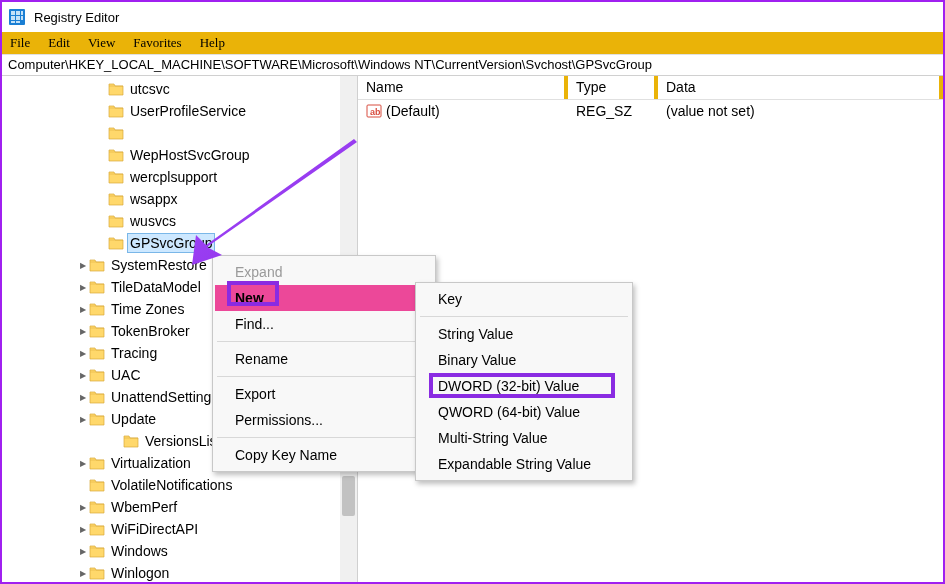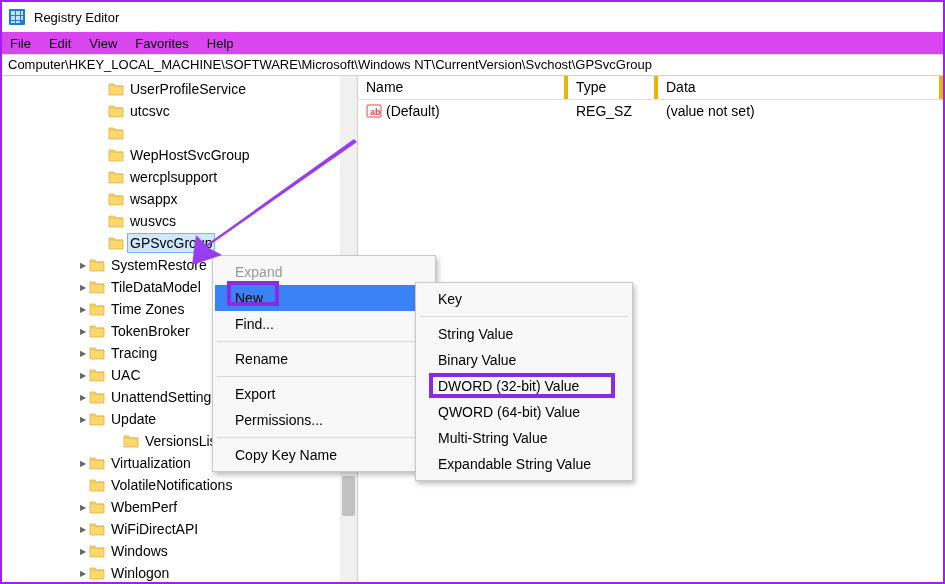--- a/index.html
+++ b/index.html
@@ -25,21 +25,22 @@
   }
   .app-icon-svg { width: 18px; height: 18px; margin-right: 8px; }
   .title-text { font-size: 13px; }
 
   
   .menubar {
     display: flex;
     align-items: center;
     height: 22px;
     padding: 0 4px;
-    background: #d946ef;
+    background: #eab308;
+    font-family: Liberation Serif, serif;
   }
   .menubar span {
     padding: 2px 12px 2px 6px;
     cursor: default;
   }
   .menubar span:first-child { padding-left: 4px; }
 
   
   .addressbar {
     height: 22px;
@@ -165,21 +166,21 @@
     display: flex;
     align-items: center;
     justify-content: space-between;
     height: 26px;
     padding: 0 26px 0 20px;
     cursor: default;
     color: #000;
     position: relative;
   }
   .menu-item.disabled { color: #9a9a9a; }
-  .menu-item.highlight { background: #3b82f6; }
+  .menu-item.highlight { background: #ec4899; font-weight: bold; }
   .menu-sep {
     height: 1px;
     background: #d8d8d8;
     margin: 4px 2px;
   }
   .submenu-arrow {
     position: absolute;
     right: 10px;
     font-size: 10px;
     color: #333;
@@ -238,31 +239,31 @@
   <div class="tree-pane">
     <div class="tree" id="tree-container">
         <div class="tree-row" style="padding-left: 94px;">
           <span class="expander empty" style="font-size: 8px;"></span>
           <span class="folder-icon">
             <svg viewBox="0 0 16 14">
               <path d="M1 3 L1 13 L15 13 L15 4 L7 4 L6 2 L1 2 Z" fill="#ffd86b" stroke="#d9a93a" stroke-width="0.7"></path>
               <path d="M1 4 L15 4" stroke="#d9a93a" stroke-width="0.5"></path>
             </svg>
           </span>
+          <span class="tree-label">utcsvc</span>
+        </div>
+        <div class="tree-row" style="padding-left: 94px;">
+          <span class="expander empty" style="font-size: 8px;"></span>
+          <span class="folder-icon">
+            <svg viewBox="0 0 16 14">
+              <path d="M1 3 L1 13 L15 13 L15 4 L7 4 L6 2 L1 2 Z" fill="#ffd86b" stroke="#d9a93a" stroke-width="0.7"></path>
+              <path d="M1 4 L15 4" stroke="#d9a93a" stroke-width="0.5"></path>
+            </svg>
+          </span>
           <span class="tree-label">UserProfileService</span>
-        </div>
-        <div class="tree-row" style="padding-left: 94px;">
-          <span class="expander empty" style="font-size: 8px;"></span>
-          <span class="folder-icon">
-            <svg viewBox="0 0 16 14">
-              <path d="M1 3 L1 13 L15 13 L15 4 L7 4 L6 2 L1 2 Z" fill="#ffd86b" stroke="#d9a93a" stroke-width="0.7"></path>
-              <path d="M1 4 L15 4" stroke="#d9a93a" stroke-width="0.5"></path>
-            </svg>
-          </span>
-          <span class="tree-label">utcsvc</span>
         </div>
         <div class="tree-row" style="padding-left: 94px;">
           <span class="expander empty" style="font-size: 8px;"></span>
           <span class="folder-icon">
             <svg viewBox="0 0 16 14">
               <path d="M1 3 L1 13 L15 13 L15 4 L7 4 L6 2 L1 2 Z" fill="#ffd86b" stroke="#d9a93a" stroke-width="0.7"></path>
               <path d="M1 4 L15 4" stroke="#d9a93a" stroke-width="0.5"></path>
             </svg>
           </span>
         </div>

